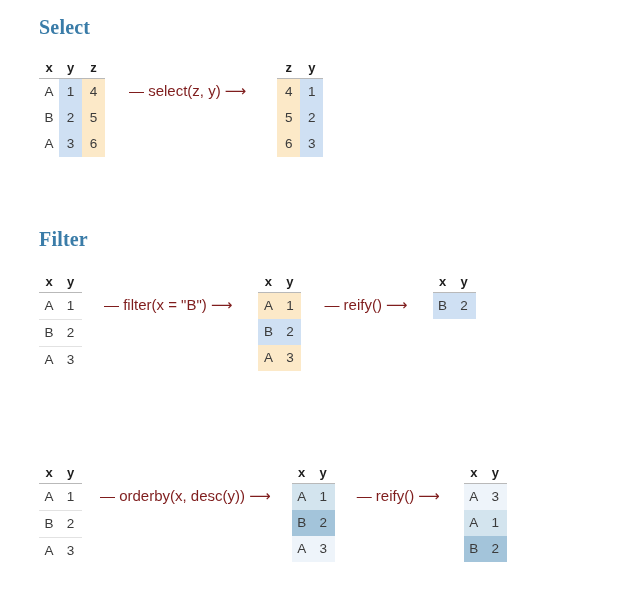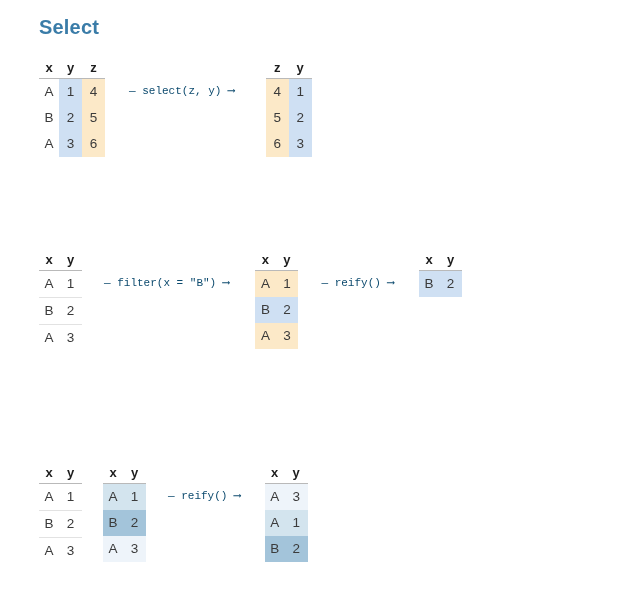--- a/index.html
+++ b/index.html
@@ -24,21 +24,21 @@
     padding: 0 0 0 0;
   }
 
   .section {
     position: absolute;
     left: 0;
     width: 631px;
   }
 
   .section-title {
-    font-family: Liberation Sans, sans-serif;
+    font-family: Liberation Serif, serif;
     font-weight: bold;
     font-size: 20px;
     color: #3a7ca8;
     letter-spacing: 0.2px;
     margin: 0 0 0 39px;
     padding: 0;
     line-height: 22px;
   }
 
   .flow {
@@ -87,23 +87,23 @@
   .f-orange { background: #fce9c8; }
   .f-blue-l { background: #eef4fa; }
   .f-blue-m { background: #d3e4ee; }
   .f-blue-d { background: #a3c4da; }
 
   
   table.dtab.nolines td { border-bottom: none; }
 
   
   .arrow {
-    font-family: Liberation Mono, monospace;
-    font-size: 11px;
-    color: #0c4a6e;
+    font-family: Liberation Sans, sans-serif;
+    font-size: 15px;
+    color: #7f1d1d;
     white-space: pre;
     line-height: 26px;
   }
 </style>
 </head>
 <body>
 
 <div class="page">
 
   <div class="section" style="top:16px;">
@@ -160,20 +160,21 @@
             <td class="w-num f-orange">6</td>
             <td class="w-num f-blue">3</td>
           </tr>
         </tbody>
       </table>
 
     </div>
   </div>
 
   <div class="section" style="top:228px;">
+    <div class="section-title">Filter</div>
 
     <div class="flow" style="margin-top:24px;">
 
       <table class="dtab">
         <thead>
           <tr>
             <th class="w-letter">x</th>
             <th class="w-num">y</th>
           </tr>
         </thead>
@@ -258,20 +259,21 @@
             <td class="w-letter f-none">B</td>
             <td class="w-num f-none">2</td>
           </tr>
           <tr>
             <td class="w-letter f-none">A</td>
             <td class="w-num f-none">3</td>
           </tr>
         </tbody>
       </table>
 
+      <div class="arrow" style="margin:18px 0 0 18px;">— orderby(x, desc(y)) ⟶</div>
 
       <table class="dtab nolines" style="margin-left:21px;">
         <thead>
           <tr>
             <th class="w-letter">x</th>
             <th class="w-num">y</th>
           </tr>
         </thead>
         <tbody>
           <tr>

